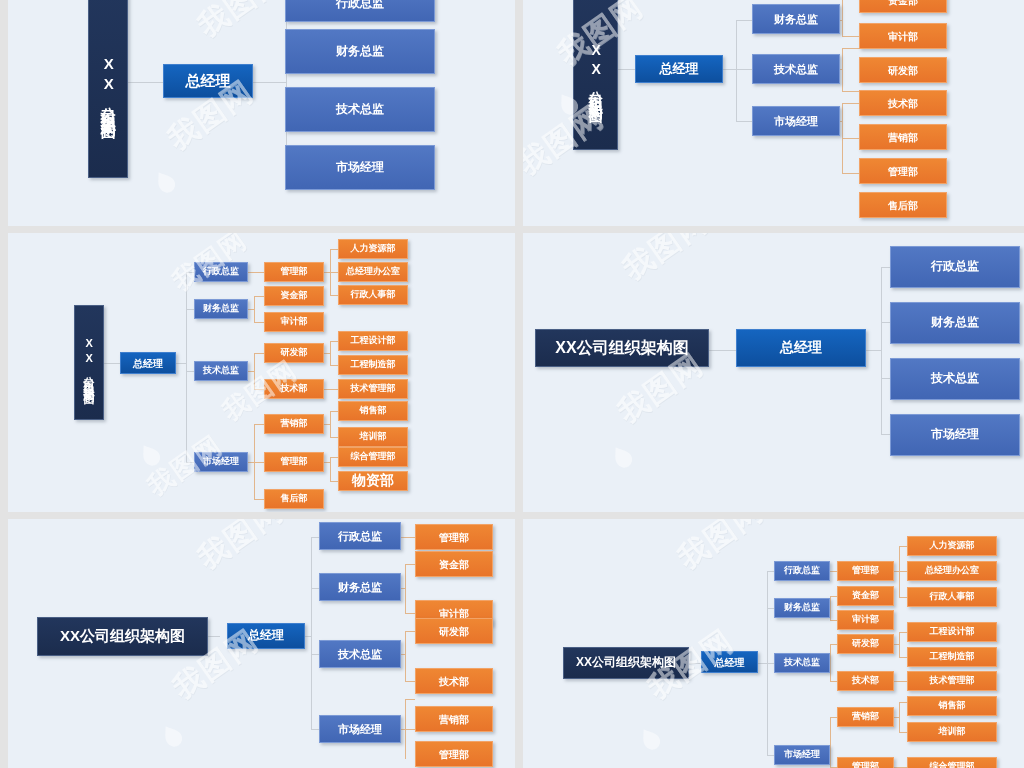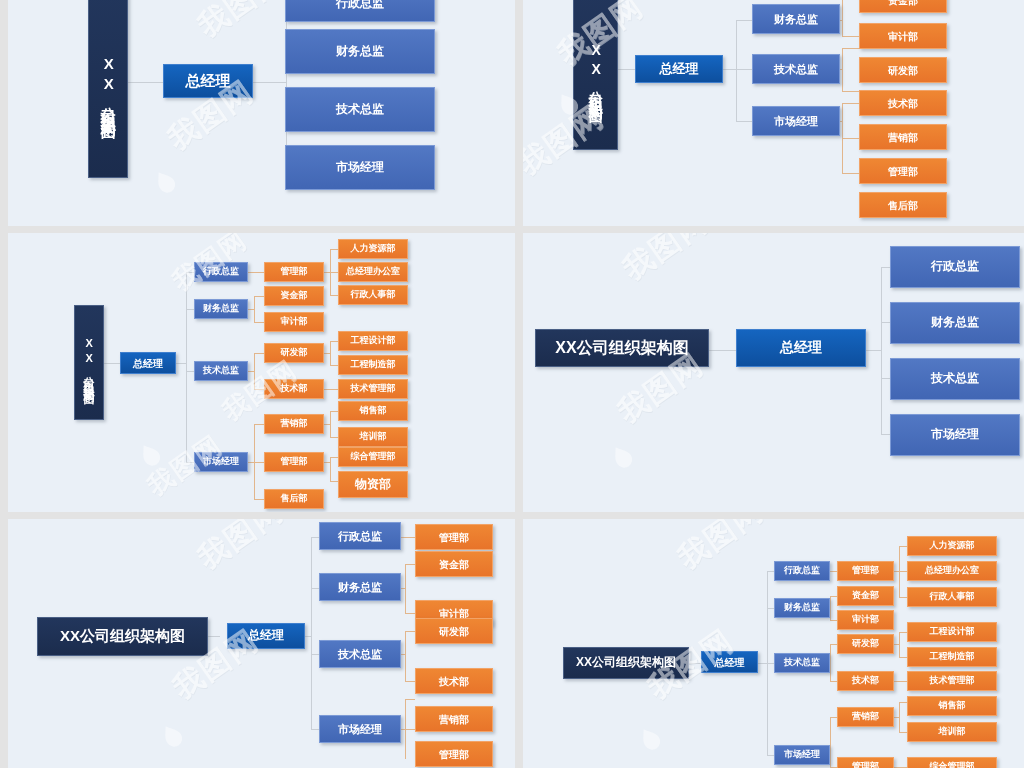--- a/index.html
+++ b/index.html
@@ -244,21 +244,21 @@
 
     <div class="bx orange" style="left:330px;top:6px;width:70px;height:20px;font-size:9px;font-weight:700;">人力资源部</div>
     <div class="bx orange" style="left:330px;top:29px;width:70px;height:20px;font-size:9px;font-weight:700;">总经理办公室</div>
     <div class="bx orange" style="left:330px;top:52px;width:70px;height:20px;font-size:9px;font-weight:700;">行政人事部</div>
     <div class="bx orange" style="left:330px;top:98px;width:70px;height:20px;font-size:9px;font-weight:700;">工程设计部</div>
     <div class="bx orange" style="left:330px;top:122px;width:70px;height:20px;font-size:9px;font-weight:700;">工程制造部</div>
     <div class="bx orange" style="left:330px;top:146px;width:70px;height:20px;font-size:9px;font-weight:700;">技术管理部</div>
     <div class="bx orange" style="left:330px;top:168px;width:70px;height:20px;font-size:9px;font-weight:700;">销售部</div>
     <div class="bx orange" style="left:330px;top:194px;width:70px;height:20px;font-size:9px;font-weight:700;">培训部</div>
     <div class="bx orange" style="left:330px;top:214px;width:70px;height:20px;font-size:9px;font-weight:700;">综合管理部</div>
-    <div class="bx orange" style="left:330px;top:238px;width:70px;height:27px;font-size:12px;font-weight:700;">物资部</div>
+    <div class="bx orange" style="left:330px;top:238px;width:70px;height:20px;font-size:14px;font-weight:700;">物资部</div>
   </div>
 
   <div class="panel">
     <div class="wm">
       <span style="left:95px;top:-8px;">我图网</span>
       <span style="left:90px;top:135px;">我图网</span>
       <svg class="flame" style="left:90px;top:212px;" viewBox="0 0 20 26">
           <path d="M10 0C6 6 2 9 2 15a8 8 0 0016 0c0-5-4-8-8-15z" fill="#ffffff" opacity=".85"></path>
         </svg>
     </div>

